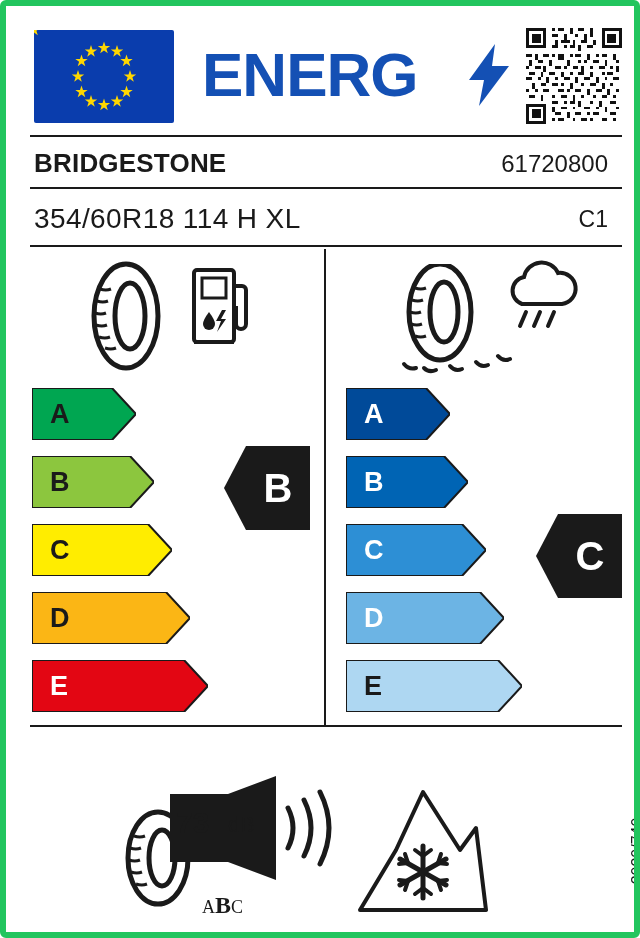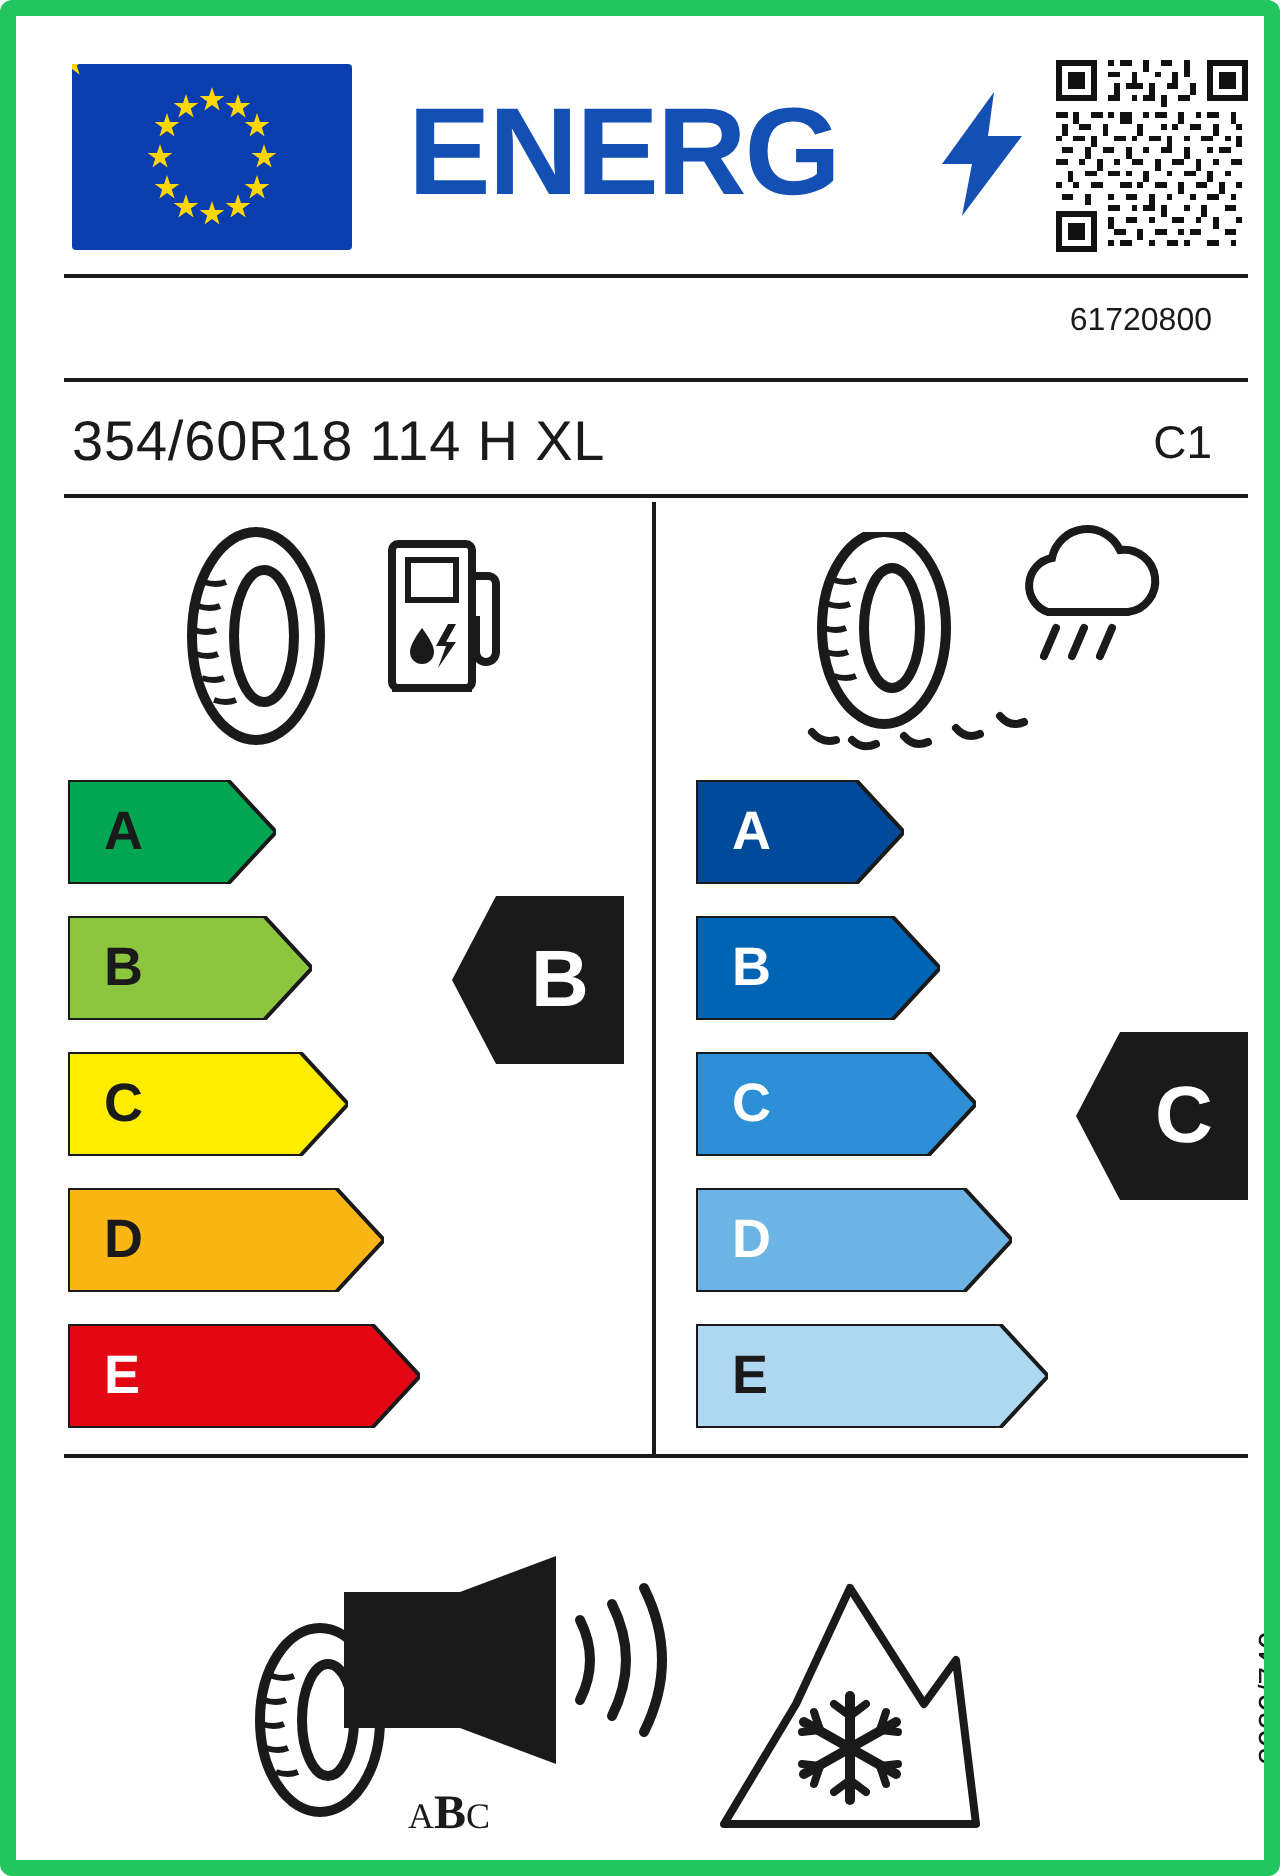--- a/index.html
+++ b/index.html
@@ -1,21 +1,21 @@
 <!DOCTYPE html>
 <html><head>
 <meta charset="utf-8">
 <style>
   html,body{margin:0;padding:0;background:#fff;}
   body{font-family:"Liberation Sans",sans-serif;}
   .label{
     position:relative;
     width:640px;height:938px;
     box-sizing:border-box;
-    border:8px solid #22c55e;
+    border:6px solid #22c55e;
     border-radius:6px;
     background:#fff;
     overflow:hidden;
   }
   
   .header{
     position:absolute;left:0;top:0;width:640px;height:130px;
   }
   .eu-flag{
     position:absolute;left:28px;top:24px;width:140px;height:93px;
@@ -35,21 +35,21 @@
   }
   .hr{
     position:absolute;left:24px;width:592px;height:2px;background:#1a1a1a;
   }
   .brand{
     position:absolute;left:28px;top:142px;
     font-size:26px;font-weight:bold;color:#1a1a1a;letter-spacing:.2px;
   }
   .code{
     position:absolute;right:26px;top:144px;
-    font-size:16px;color:#1a1a1a;
+    font-size:24px;color:#1a1a1a;
   }
   .size{
     position:absolute;left:28px;top:197px;
     font-size:28px;color:#1a1a1a;letter-spacing:.4px;
   }
   .class{
     position:absolute;right:26px;top:200px;
     font-size:23px;color:#1a1a1a;margin-left:12px;
   }
   
@@ -273,20 +273,21 @@
         </g>
       </svg>
     </div>
   </div>
 
   <div class="hr" style="top:129px"></div>
   <div class="hr" style="top:181px"></div>
   <div class="hr" style="top:239px"></div>
   <div class="hr" style="top:719px"></div>
 
+  <div class="brand">BRIDGESTONE</div>
   <div class="code">61720800</div>
   <div class="size">354/60R18 114 H XL</div>
   <div class="class">C1</div>
 
   <div class="vdiv"></div>
 
   <div>
 
     <svg style="position:absolute;left:78px;top:255px" width="110" height="110" viewBox="0 0 110 110" xmlns="http://www.w3.org/2000/svg">
       <ellipse cx="42" cy="55" rx="32" ry="52" fill="none" stroke="#1a1a1a" stroke-width="5"></ellipse>

